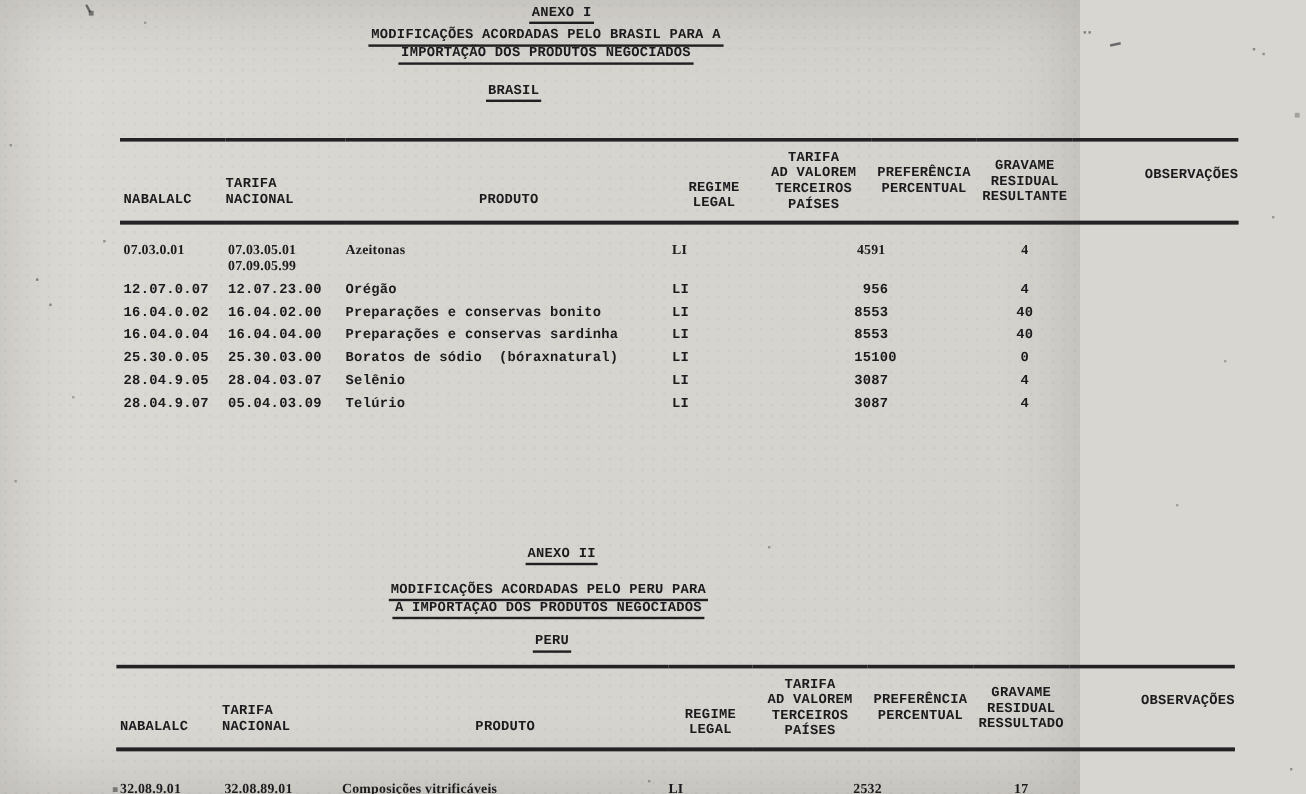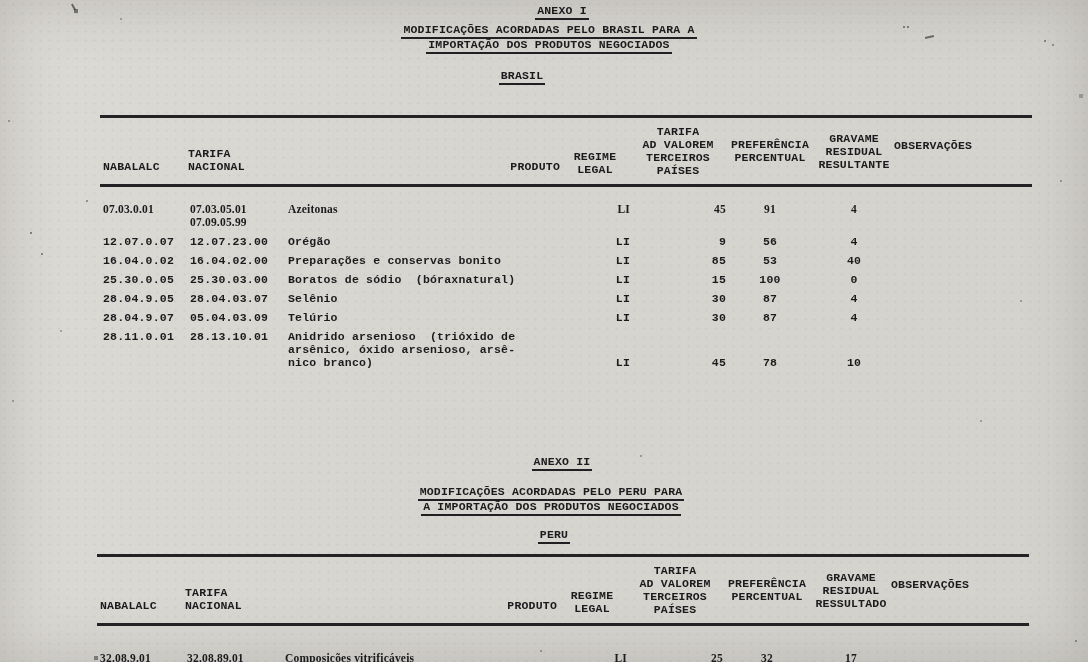--- a/index.html
+++ b/index.html
@@ -4,21 +4,21 @@
 <style>
   html,body{margin:0;padding:0;}
   body{
     width:1088px;height:662px;
     background:#d8d6d1;
     font-family:"Liberation Mono","DejaVu Sans Mono",monospace;
     color:#1b1b1d;
     overflow:hidden;
   }
   .sheet{
-    position:relative;width:1088px;height:662px;
+    position:relative;width:900px;height:662px;
     background:
       radial-gradient(rgba(0,0,0,0.035) 1px, transparent 1.4px),
       linear-gradient(100deg, #dcdad5 0%, #d7d5d0 40%, #d4d2cd 100%);
     background-size:9px 9px, 100% 100%;
     box-shadow:inset 0 0 60px rgba(90,88,84,0.25);
     font-size:11.5px;
     font-weight:bold;
     line-height:13px;
     letter-spacing:0.2px;
   }
@@ -43,37 +43,37 @@
   col.w-nab{width:88px;}  col.w-tar{width:100px;} col.w-prod{width:272px;}
   col.w-reg{width:70px;}  col.w-tav{width:96px;}  col.w-pref{width:88px;}
   col.w-grav{width:80px;} col.w-obs{width:138px;}
   thead tr{border-top:3px solid #232325;border-bottom:3px solid #232325;}
   thead th{
     height:50px;padding:2px 0;font-weight:bold;white-space:pre-line;
     font-size:11.5px;letter-spacing:0.2px;
   }
   th.h-nab{text-align:left;vertical-align:bottom;padding-left:3px;padding-bottom:11px;}
   th.h-tar{text-align:left;vertical-align:bottom;padding-bottom:11px;}
-  th.h-prod{text-align:right;vertical-align:bottom;padding-bottom:11px;}
+  th.h-prod{text-align:center;vertical-align:bottom;padding-bottom:11px;}
   th.h-reg{text-align:center;vertical-align:bottom;padding-bottom:8px;}
   th.h-tav{text-align:center;vertical-align:middle;}
   th.h-pref{text-align:center;vertical-align:middle;}
   th.h-grav{text-align:center;vertical-align:middle;}
-  th.h-obs{text-align:left;vertical-align:middle;padding-bottom:14px;}
+  th.h-obs{text-align:right;vertical-align:middle;padding-bottom:14px;}
   tbody td{
     vertical-align:top;padding:3px 0;white-space:pre-wrap;
   }
   tbody tr:first-child td{padding-top:16px;font-family:Liberation Serif, serif;}
   .tbl2 tbody tr:first-child td{padding-top:26px;}
   td.c-nab{text-align:left;padding-left:3px;}
   td.c-tar{text-align:left;padding-left:2px;}
   td.c-prod{text-align:left;}
-  td.c-reg{text-align:right;position:relative;}
+  td.c-reg{text-align:left;position:relative;}
   td.c-tav{text-align:right;}
-  td.c-pref{text-align:center;}
+  td.c-pref{text-align:left;}
   td.c-grav{text-align:center;}
   td.c-obs{text-align:center;}
   td.vb{vertical-align:bottom;}
   .reg-dash{position:absolute;left:-48px;top:3px;}
   tbody tr:first-child .reg-dash{top:16px;}
   
   .specks{position:absolute;top:0;left:0;width:2px;height:2px;background:transparent;
     box-shadow:
       75px 10px 0 1px rgba(40,40,42,0.55), 120px 18px 0 0 rgba(40,40,42,0.3),
       903px 26px 0 0 rgba(40,40,42,0.5), 907px 26px 0 0 rgba(40,40,42,0.5),
@@ -160,20 +160,30 @@
         <td class="c-nab">16.04.0.02</td>
         <td class="c-tar">16.04.02.00</td>
         <td class="c-prod">Preparações e conservas bonito</td>
         <td class="c-reg">LI</td>
         <td class="c-tav">85</td>
         <td class="c-pref">53</td>
         <td class="c-grav">40</td>
         <td class="c-obs"></td>
       </tr>
       <tr>
+        <td class="c-nab">16.04.0.04</td>
+        <td class="c-tar">16.04.04.00</td>
+        <td class="c-prod">Preparações e conservas sardinha</td>
+        <td class="c-reg">LI</td>
+        <td class="c-tav">85</td>
+        <td class="c-pref">53</td>
+        <td class="c-grav">40</td>
+        <td class="c-obs"></td>
+      </tr>
+      <tr>
         <td class="c-nab">25.30.0.05</td>
         <td class="c-tar">25.30.03.00</td>
         <td class="c-prod">Boratos de sódio  (bóraxnatural)</td>
         <td class="c-reg">LI</td>
         <td class="c-tav">15</td>
         <td class="c-pref">100</td>
         <td class="c-grav">0</td>
         <td class="c-obs"></td>
       </tr>
       <tr>
@@ -187,32 +197,20 @@
         <td class="c-obs"></td>
       </tr>
       <tr>
         <td class="c-nab">28.04.9.07</td>
         <td class="c-tar">05.04.03.09</td>
         <td class="c-prod">Telúrio</td>
         <td class="c-reg">LI</td>
         <td class="c-tav">30</td>
         <td class="c-pref">87</td>
         <td class="c-grav">4</td>
-        <td class="c-obs"></td>
-      </tr>
-      <tr>
-        <td class="c-nab">28.11.0.01</td>
-        <td class="c-tar">28.13.10.01</td>
-        <td class="c-prod">Anidrido arsenioso  (trióxido de
-arsênico, óxido arsenioso, arsê-
-nico branco)</td>
-        <td class="c-reg vb">LI</td>
-        <td class="c-tav vb">45</td>
-        <td class="c-pref vb">78</td>
-        <td class="c-grav vb">10</td>
         <td class="c-obs"></td>
       </tr>
     </tbody>
   </table>
 
   <div class="center-line t-anexo2"><span class="u">ANEXO II</span></div>
   <div class="center-line t-sub2a"><span class="u">MODIFICAÇÕES ACORDADAS PELO PERU PARA</span></div>
   <div class="center-line t-sub2b"><span class="u">A IMPORTAÇÃO DOS PRODUTOS NEGOCIADOS</span></div>
   <div class="center-line t-peru"><span class="u">PERU</span></div>
 

